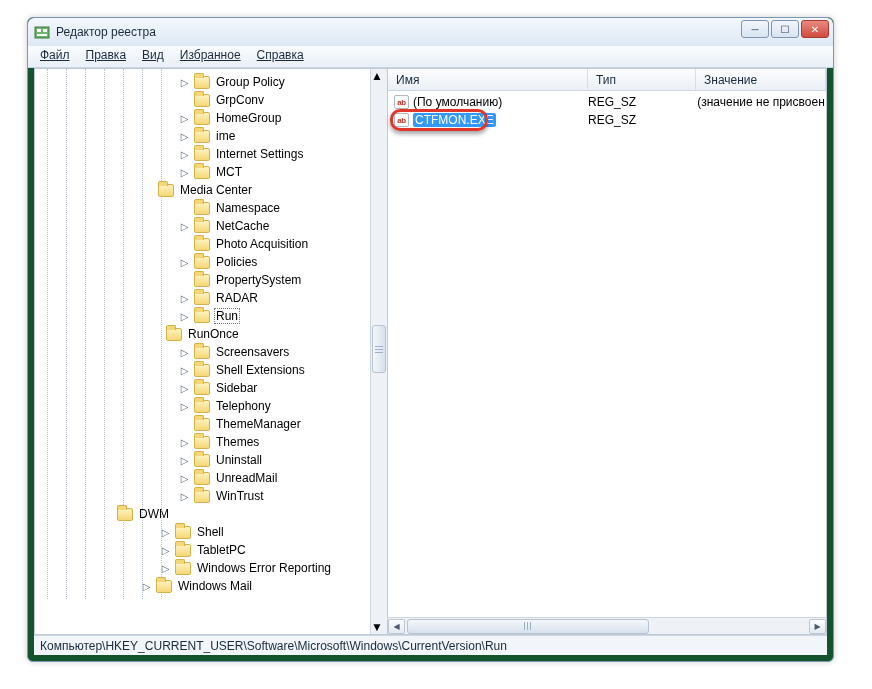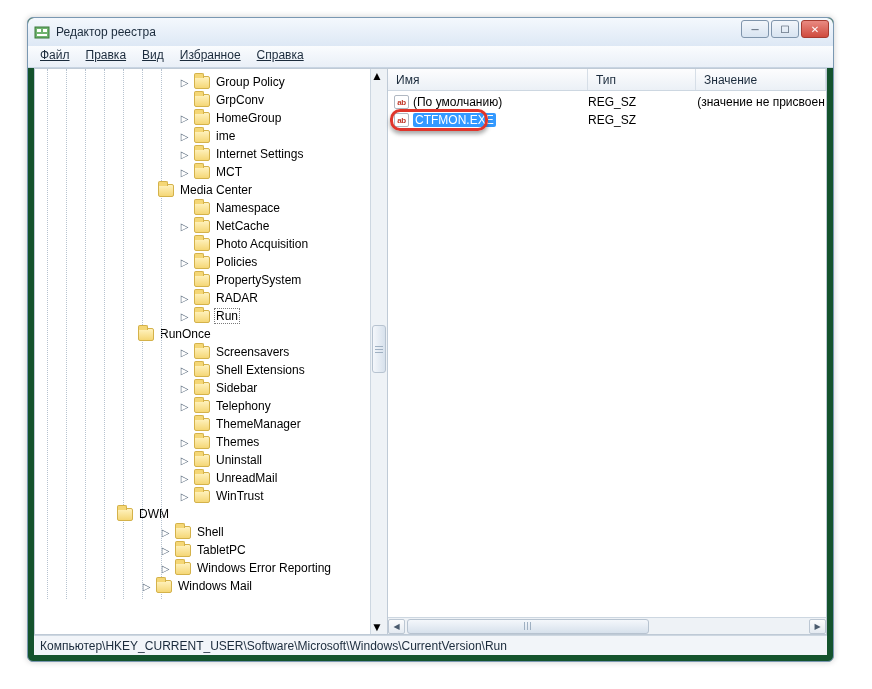--- a/index.html
+++ b/index.html
@@ -154,21 +154,21 @@
             <div class="tree-row" style="padding-left: 144px;">
               <span class="toggle">▷</span>
               <span class="folder"></span>
               <span class="label">RADAR</span>
             </div>
             <div class="tree-row selected" style="padding-left: 144px;">
               <span class="toggle">▷</span>
               <span class="folder"></span>
               <span class="label">Run</span>
             </div>
-            <div class="tree-row" style="padding-left: 88px;">
+            <div class="tree-row" style="padding-left: 116px;">
               <span class="toggle"></span>
               <span class="folder"></span>
               <span class="label">RunOnce</span>
             </div>
             <div class="tree-row" style="padding-left: 144px;">
               <span class="toggle">▷</span>
               <span class="folder"></span>
               <span class="label">Screensavers</span>
             </div>
             <div class="tree-row" style="padding-left: 144px;">

